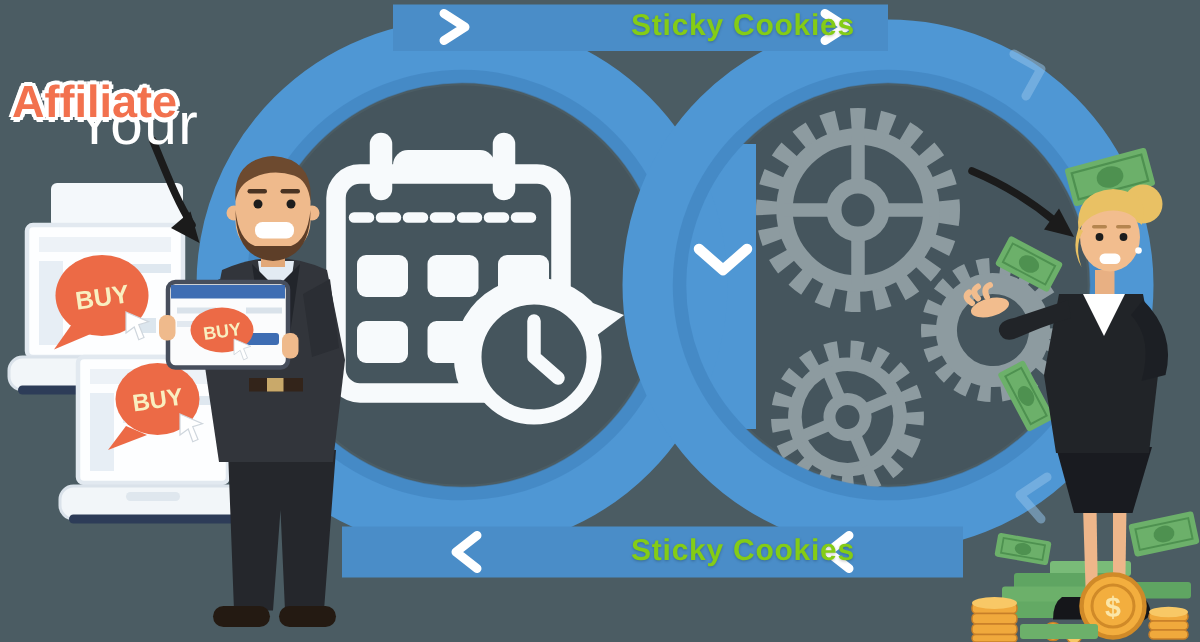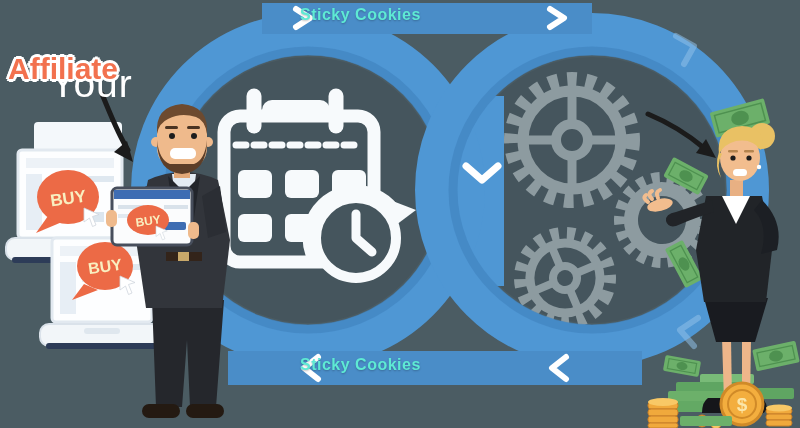--- a/index.html
+++ b/index.html
@@ -14,22 +14,22 @@
     z-index:2;color:#ffffff;font-size:39px;font-weight:normal;letter-spacing:1px;
   }
   .sticker{
     z-index:3;font-weight:bold;color:#f2714e;
     text-shadow:-2px -2px 0 #fff,2px -2px 0 #fff,-2px 2px 0 #fff,2px 2px 0 #fff,
                  0 -3px 0 #fff,0 3px 0 #fff,-3px 0 0 #fff,3px 0 0 #fff;
   }
   .sticker.customer{left:8px;top:52px;font-size:30px;}
   .sticker.affiliate{left:576px;top:79px;font-size:29px;}
   .band-label{
-    z-index:3;color:#5eead4;font-size:16px;font-weight:bold;letter-spacing:.5px;
-    width:270px;text-align:left;text-shadow:0 1px 2px rgba(0,0,0,.25);
+    z-index:3;color:#84cc16;font-size:20px;font-weight:bold;letter-spacing:.5px;
+    width:270px;text-align:right;text-shadow:0 1px 2px rgba(0,0,0,.25);
   }
   .band-label.top{left:300px;top:6px;}
   .band-label.bottom{left:300px;top:356px;}
   svg text{font-family:"Liberation Sans", sans-serif;}
 </style>
 </head>
 <body>
 
 <div id="stage">
 

